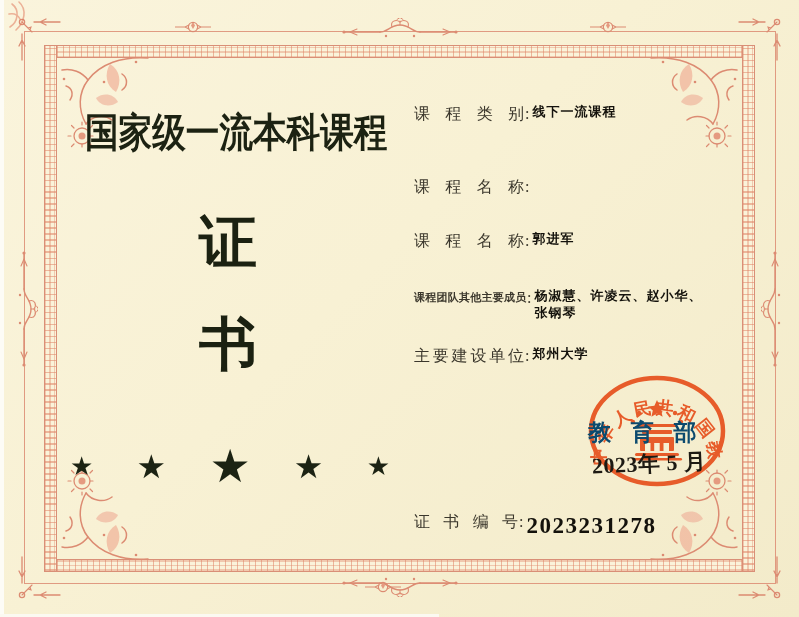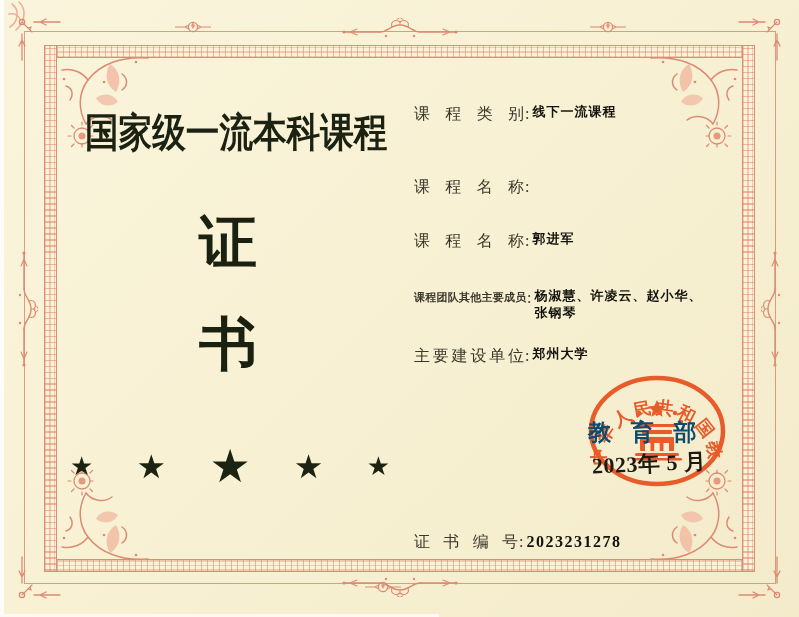--- a/index.html
+++ b/index.html
@@ -41,23 +41,23 @@
   .s1,.s5{font-size:26px;} .s2,.s4{font-size:33px;} .s3{font-size:46px;}
   .row{position:absolute;left:414px;display:flex;align-items:flex-start;}
   .flabel{width:110px;font-size:16px;color:#3b372c;
     text-align:justify;text-align-last:justify;line-height:1.3;}
   .flabel.small{font-size:11px;letter-spacing:-0.3px;padding-top:2px;width:112px;font-weight:bold;}
   .colon{font-size:16px;color:#3b372c;margin:0 3px 0 1px;line-height:1.3;}
   .fvalue{font-size:13px;font-weight:bold;color:#14120c;letter-spacing:1px;
     line-height:1.3;white-space:nowrap;}
   .fvalue .line2{}
   .r1{top:104px;} .r2{top:177px;} .r3{top:231px;} .r4{top:288px;} .r5{top:346px;}
-  .footer-row{top:532px;}
+  .footer-row{top:512px;}
   .footer-row .flabel{width:104px;}
-  .cert-no{font-size:16px;font-weight:bold;color:#14120c;letter-spacing:1.5px;
+  .cert-no{font-size:23px;font-weight:bold;color:#14120c;letter-spacing:1.5px;
     font-family:"Liberation Serif","DejaVu Serif",serif;padding-top:1px;}
   
   .seal-svg{position:absolute;left:585px;top:372px;z-index:2;}
   .seal-issuer{position:absolute;left:588px;top:417px;z-index:3;white-space:nowrap;
     font-size:23px;font-weight:bold;color:#0c4a6e;letter-spacing:7px;}
   .seal-date{position:absolute;left:592px;top:449px;z-index:3;white-space:nowrap;
     font-size:22px;font-weight:bold;color:#1d1a13;letter-spacing:.5px;
     transform:rotate(-2.5deg);}
 </style>
 </head>

